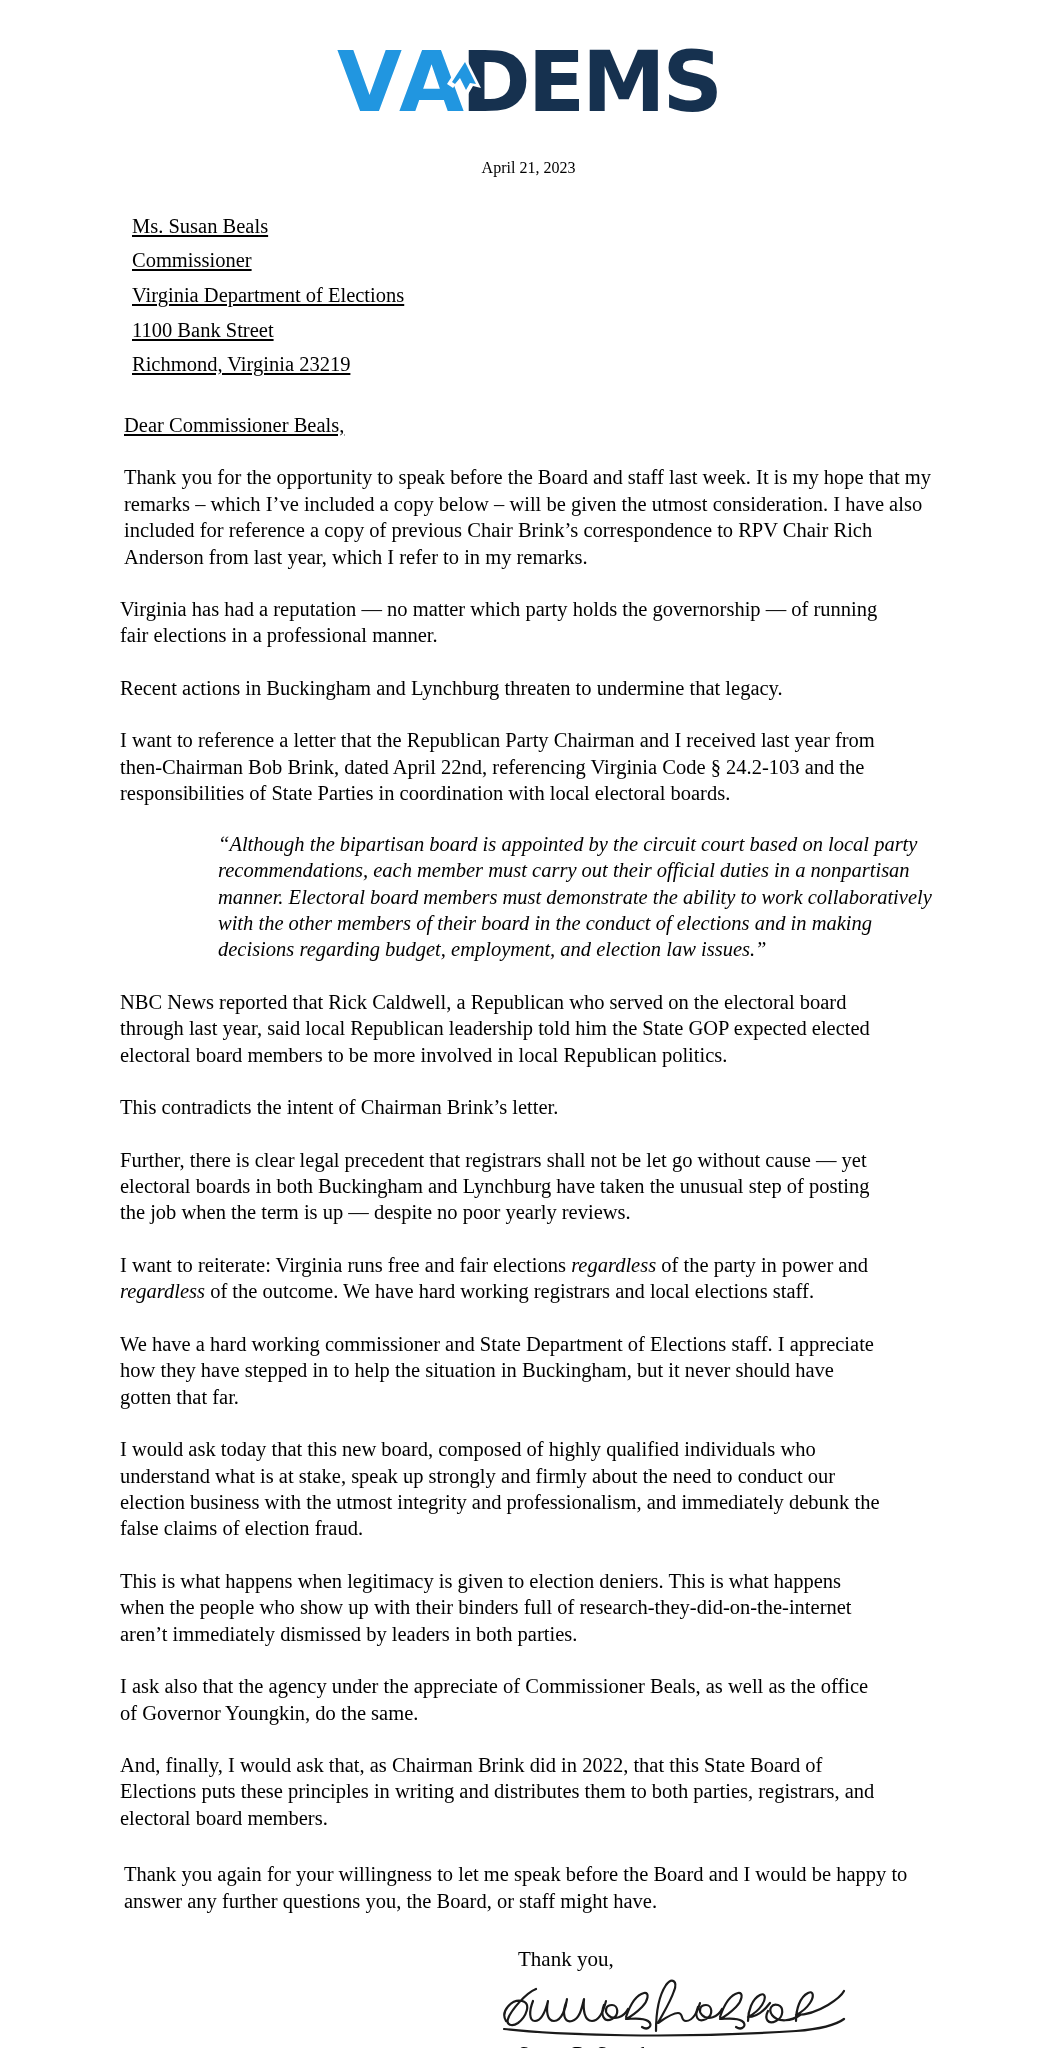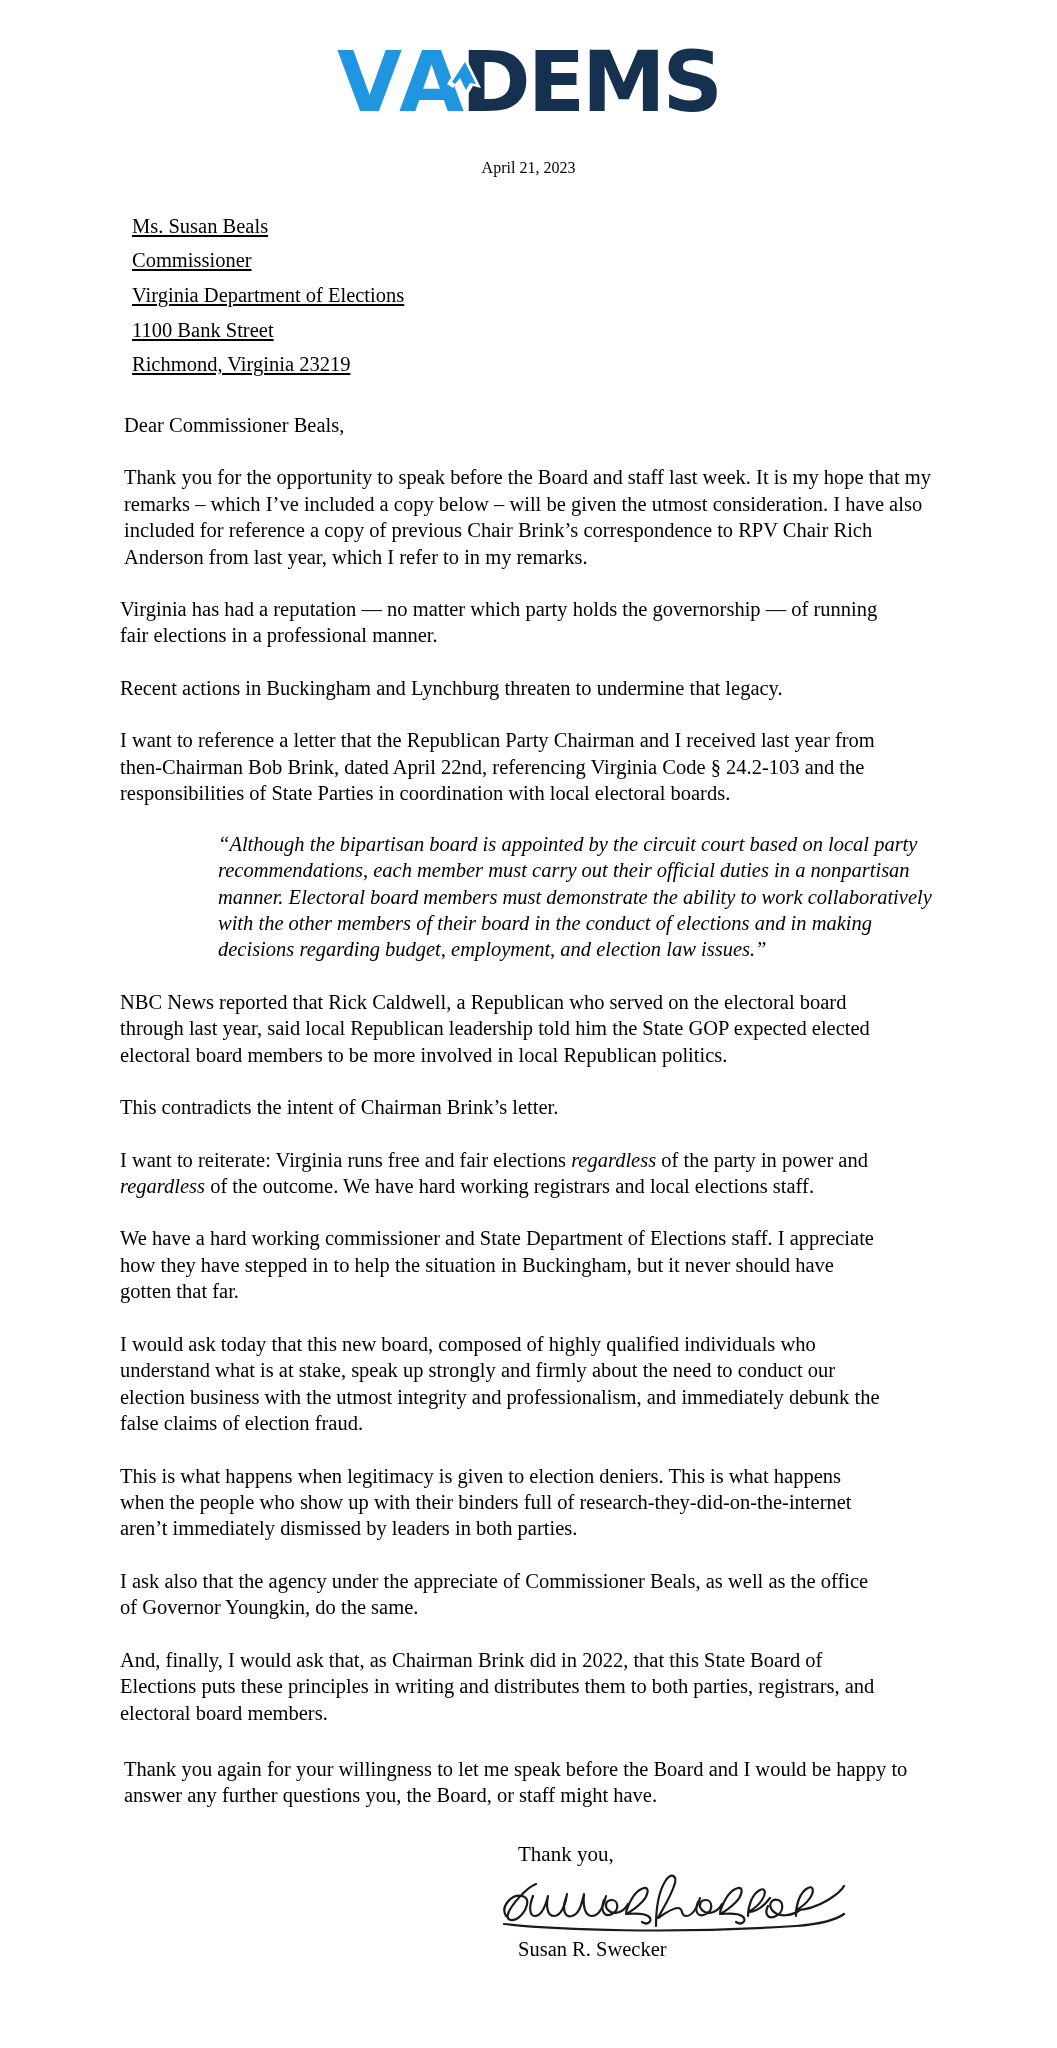--- a/index.html
+++ b/index.html
@@ -73,20 +73,21 @@
     margin: 0 0 0 124px;
     max-width: 830px;
   }
   .addr-line {
     margin: 8px;
     line-height: 1.30;
     text-decoration: underline;
   }
   .salutation {
     margin: 34px 0 16px 124px;
+    text-decoration: underline;
   }
   .para {
     margin: 26px 124px 0 124px;
     max-width: 822px;
     text-align: left;
   }
   .remark {
     margin: 26px 124px 0 120px;
     max-width: 760px;
   }
@@ -152,20 +153,21 @@
     <p class="para">Thank you for the opportunity to speak before the Board and staff last week. It is my hope that my remarks – which I’ve included a copy below – will be given the utmost consideration. I have also included for reference a copy of previous Chair Brink’s correspondence to RPV Chair Rich Anderson from last year, which I refer to in my remarks.</p>
 
     <p class="remark">Virginia has had a reputation — no matter which party holds the governorship — of running fair elections in a professional manner.</p>
     <p class="remark">Recent actions in Buckingham and Lynchburg threaten to undermine that legacy.</p>
     <p class="remark">I want to reference a letter that the Republican Party Chairman and I received last year from then-Chairman Bob Brink, dated April 22nd, referencing Virginia Code § 24.2-103 and the responsibilities of State Parties in coordination with local electoral boards.</p>
 
     <p class="blockquote">“Although the bipartisan board is appointed by the circuit court based on local party recommendations, each member must carry out their official duties in a nonpartisan manner. Electoral board members must demonstrate the ability to work collaboratively with the other members of their board in the conduct of elections and in making decisions regarding budget, employment, and election law issues.”</p>
 
     <p class="remark">NBC News reported that Rick Caldwell, a Republican who served on the electoral board through last year, said local Republican leadership told him the State GOP expected elected electoral board members to be more involved in local Republican politics.</p>
     <p class="remark">This contradicts the intent of Chairman Brink’s letter.</p>
+    <p class="remark">Further, there is clear legal precedent that registrars shall not be let go without cause — yet electoral boards in both Buckingham and Lynchburg have taken the unusual step of posting the job when the term is up — despite no poor yearly reviews.</p>
 
     <p class="remark"><span>I want to reiterate: Virginia runs free and fair elections </span><em>regardless</em><span> of the party in power and </span><em>regardless</em><span> of the outcome. We have hard working registrars and local elections staff.</span></p>
 
     <p class="remark">We have a hard working commissioner and State Department of Elections staff. I appreciate how they have stepped in to help the situation in Buckingham, but it never should have gotten that far.</p>
     <p class="remark">I would ask today that this new board, composed of highly qualified individuals who understand what is at stake, speak up strongly and firmly about the need to conduct our election business with the utmost integrity and professionalism, and immediately debunk the false claims of election fraud.</p>
     <p class="remark">This is what happens when legitimacy is given to election deniers. This is what happens when the people who show up with their binders full of research-they-did-on-the-internet aren’t immediately dismissed by leaders in both parties.</p>
     <p class="remark">I ask also that the agency under the appreciate of Commissioner Beals, as well as the office of Governor Youngkin, do the same.</p>
     <p class="remark">And, finally, I would ask that, as Chairman Brink did in 2022, that this State Board of Elections puts these principles in writing and distributes them to both parties, registrars, and electoral board members.</p>
 
     <p class="closing-para">Thank you again for your willingness to let me speak before the Board and I would be happy to answer any further questions you, the Board, or staff might have.</p>

